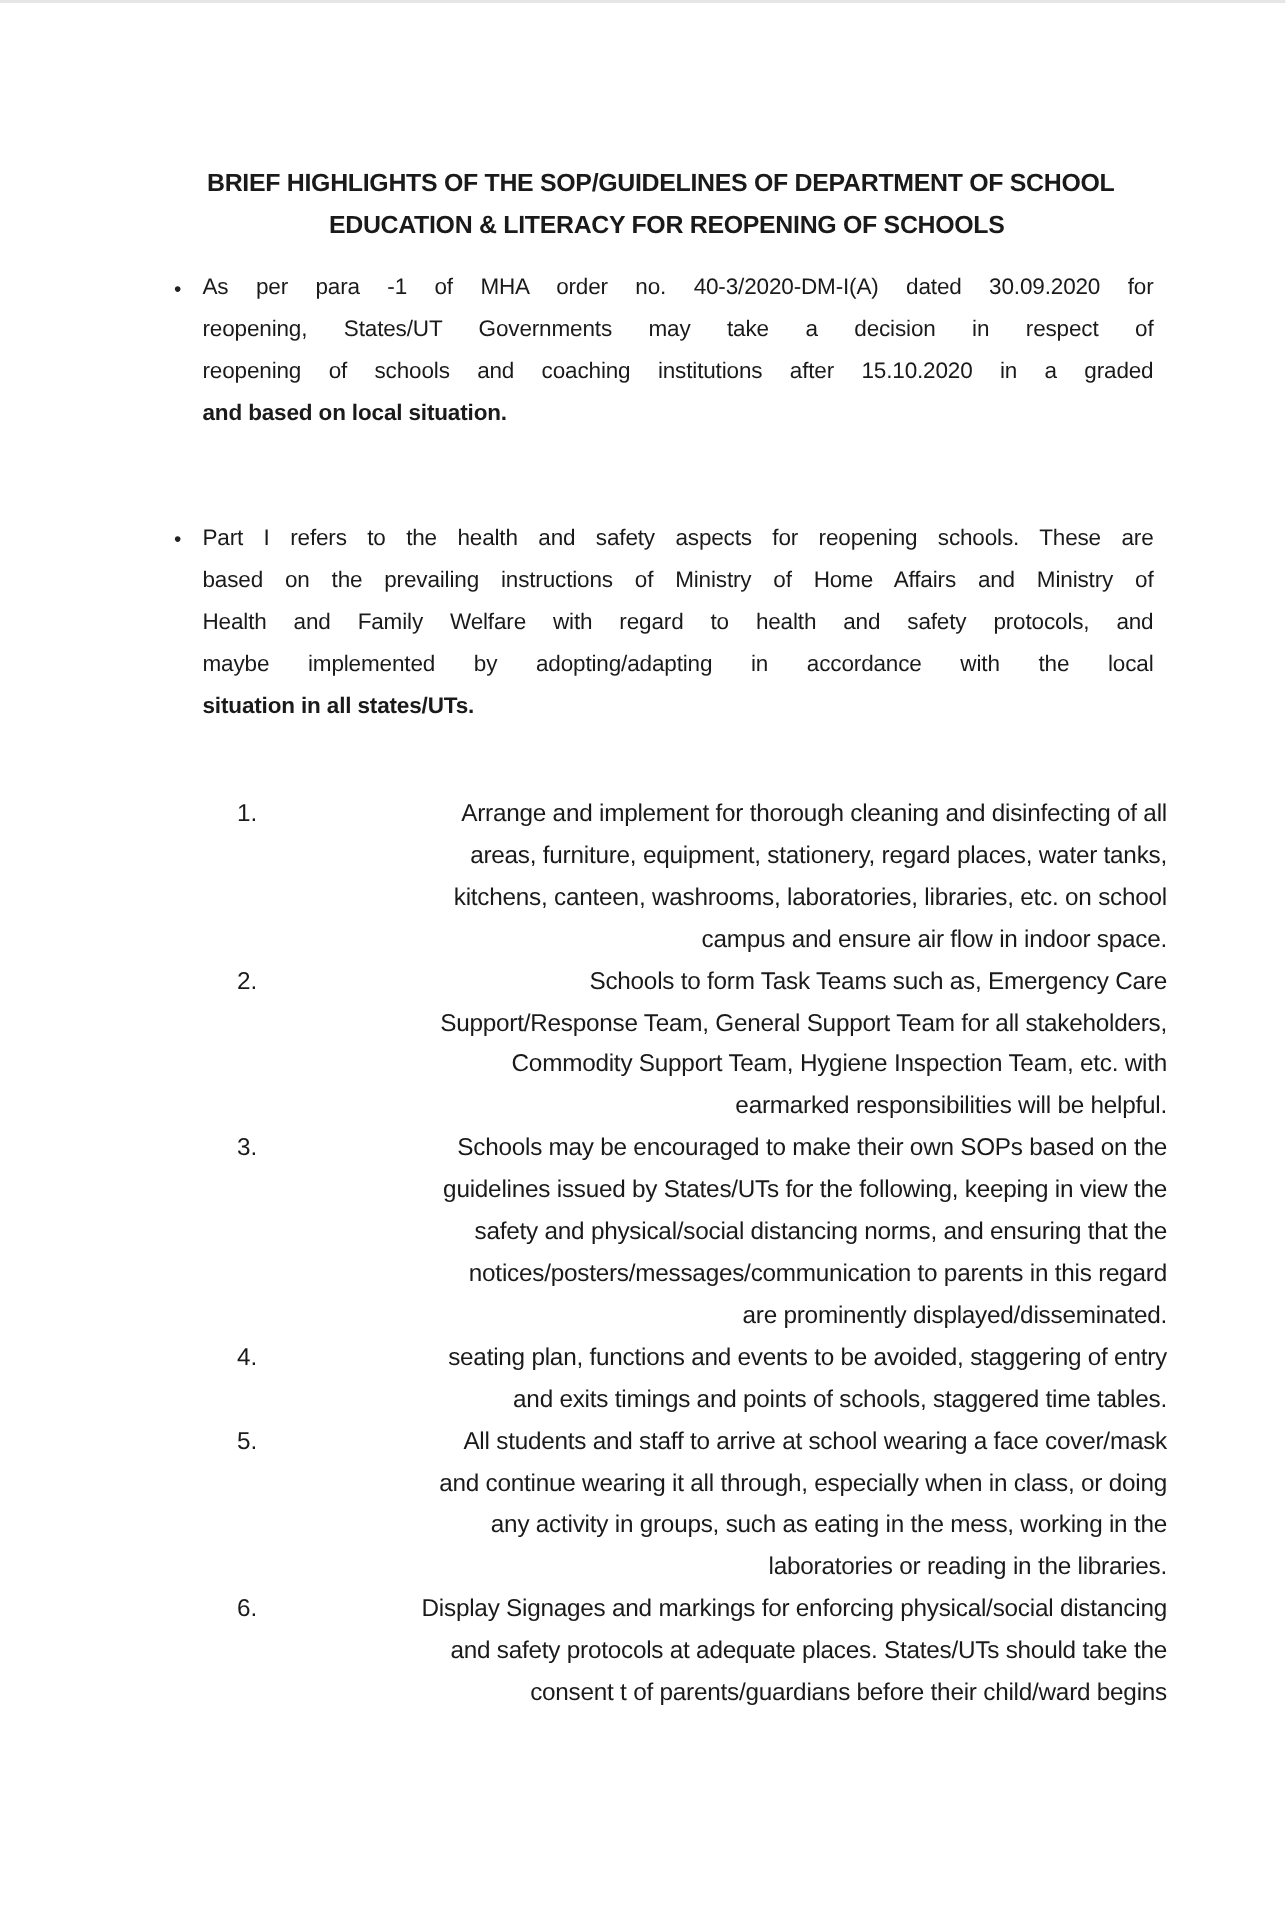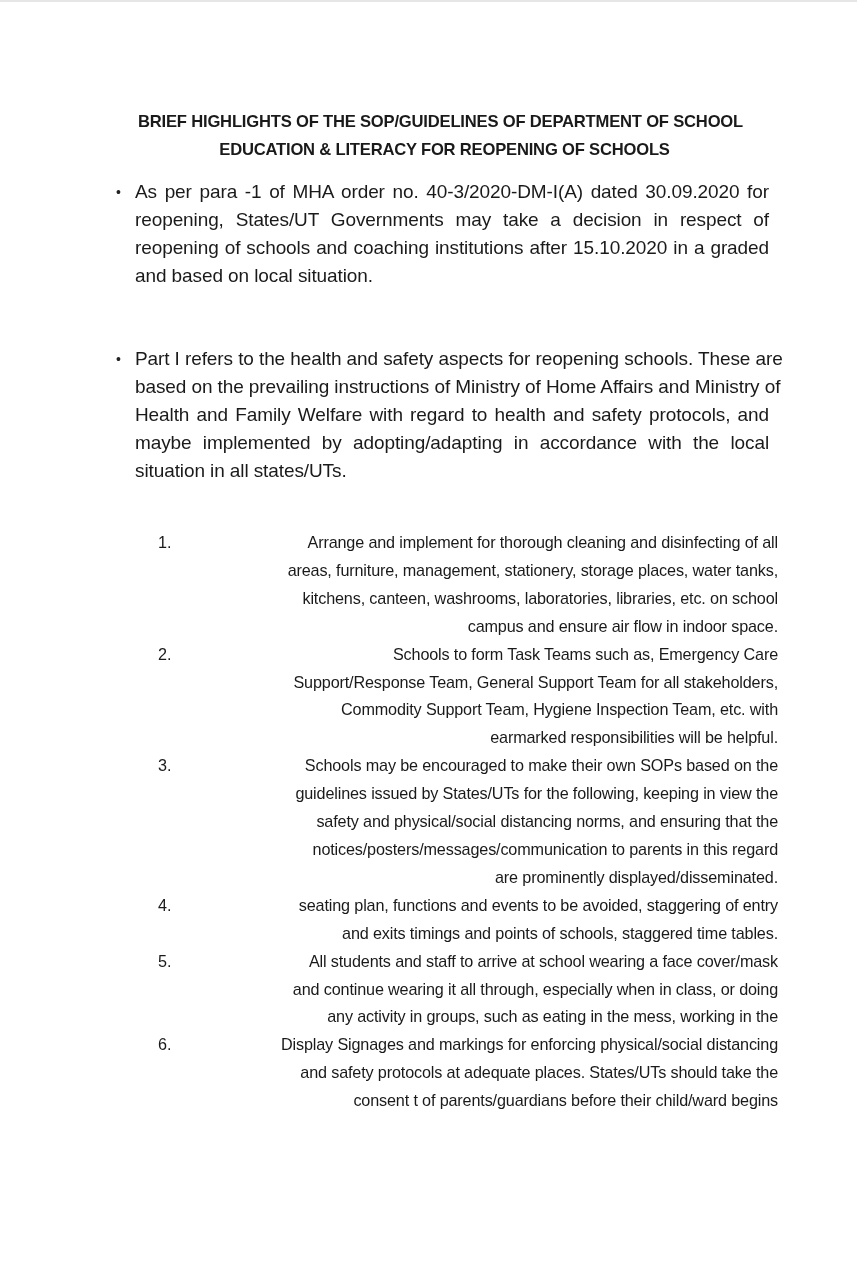--- a/index.html
+++ b/index.html
@@ -49,33 +49,34 @@
       left: 8px;
       top: 0;
       font-size: 14px;
       line-height: 28px;
       color: #222;
     }
     .bullet-text {
       position: absolute;
       left: 27px;
       width: 634px;
-      font-size: 19px;
+      font-size: 15px;
       line-height: 28px;
       letter-spacing: -0.1px;
     }
     .jline {
       display: block;
       text-align: justify;
       text-align-last: justify;
       white-space: nowrap;
       height: 28px;
     }
     .jline.last {
       text-align-last: left;
+      font-weight: bold;
     }
     .numlist {
       position: absolute;
       left: 158px;
       top: 529px;
       width: 620px;
     }
     .num-item {
       position: relative;
       width: 620px;
@@ -129,21 +130,21 @@
     <span class="jline">maybe implemented by adopting/adapting in accordance with the local</span>
     <span class="jline last">situation in all states/UTs.</span>
   </div>
 </div>
 
 <div class="numlist">
   <div class="num-item">
     <span class="num-label">1.</span>
     <div class="num-text">
       <span class="nline">Arrange and implement for thorough cleaning and disinfecting of all</span>
-      <span class="nline">areas, furniture, management, stationery, storage places, water tanks,</span>
+      <span class="nline">areas, furniture, equipment, stationery, regard places, water tanks,</span>
       <span class="nline">kitchens, canteen, washrooms, laboratories, libraries, etc. on school</span>
       <span class="nline">campus and ensure air flow in indoor space.</span>
     </div>
   </div>
   <div class="num-item">
     <span class="num-label">2.</span>
     <div class="num-text">
       <span class="nline">Schools to form Task Teams such as, Emergency Care</span>
       <span class="nline">Support/Response Team, General Support Team for all stakeholders,</span>
       <span class="nline">Commodity Support Team, Hygiene Inspection Team, etc. with</span>
@@ -166,20 +167,21 @@
       <span class="nline">seating plan, functions and events to be avoided, staggering of entry</span>
       <span class="nline">and exits timings and points of schools, staggered time tables.</span>
     </div>
   </div>
   <div class="num-item">
     <span class="num-label">5.</span>
     <div class="num-text">
       <span class="nline">All students and staff to arrive at school wearing a face cover/mask</span>
       <span class="nline">and continue wearing it all through, especially when in class, or doing</span>
       <span class="nline">any activity in groups, such as eating in the mess, working in the</span>
+      <span class="nline">laboratories or reading in the libraries.</span>
     </div>
   </div>
   <div class="num-item">
     <span class="num-label">6.</span>
     <div class="num-text">
       <span class="nline">Display Signages and markings for enforcing physical/social distancing</span>
       <span class="nline">and safety protocols at adequate places. States/UTs should take the</span>
       <span class="nline">consent t of parents/guardians before their child/ward begins</span>
     </div>
   </div>

